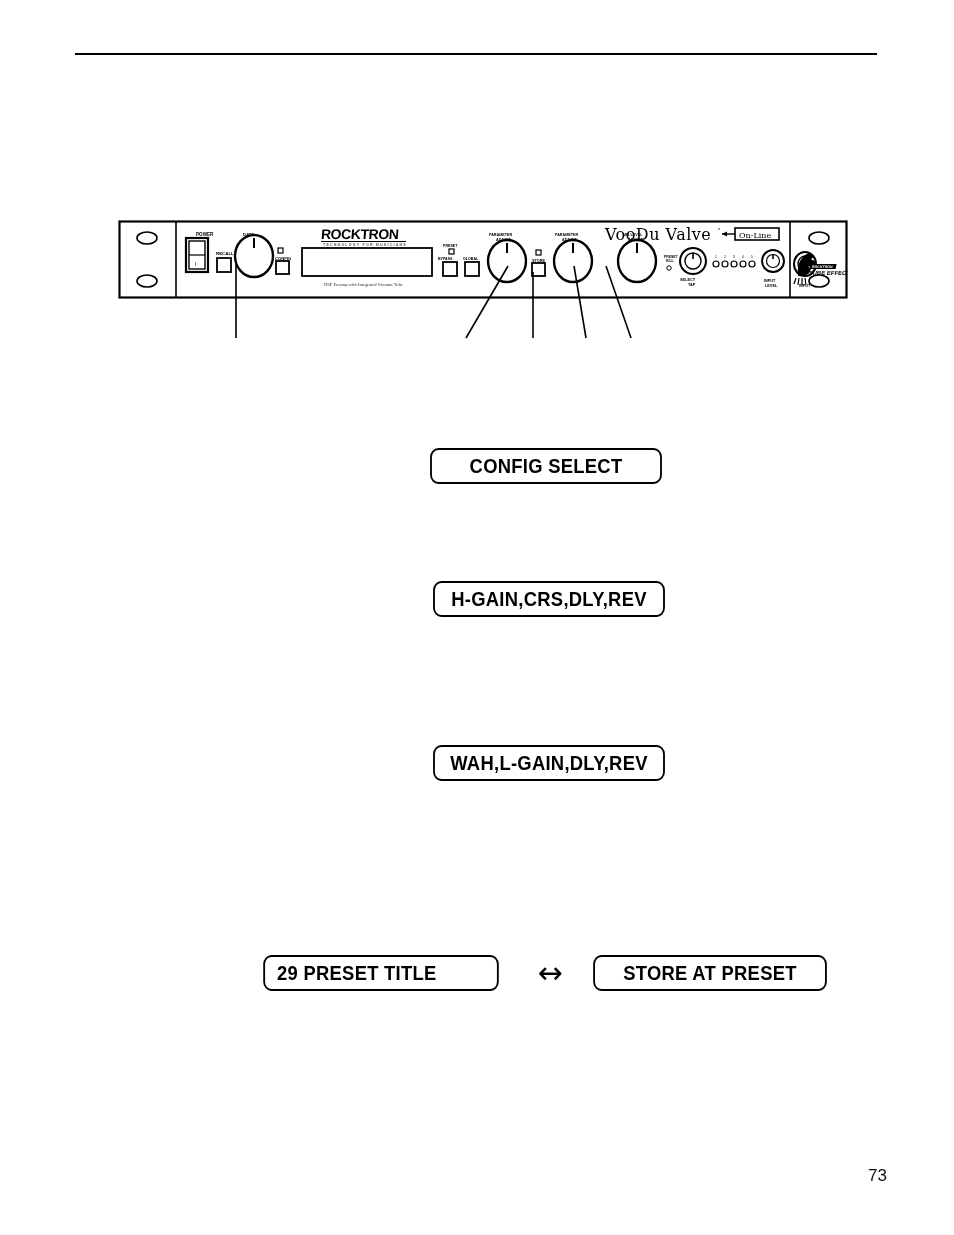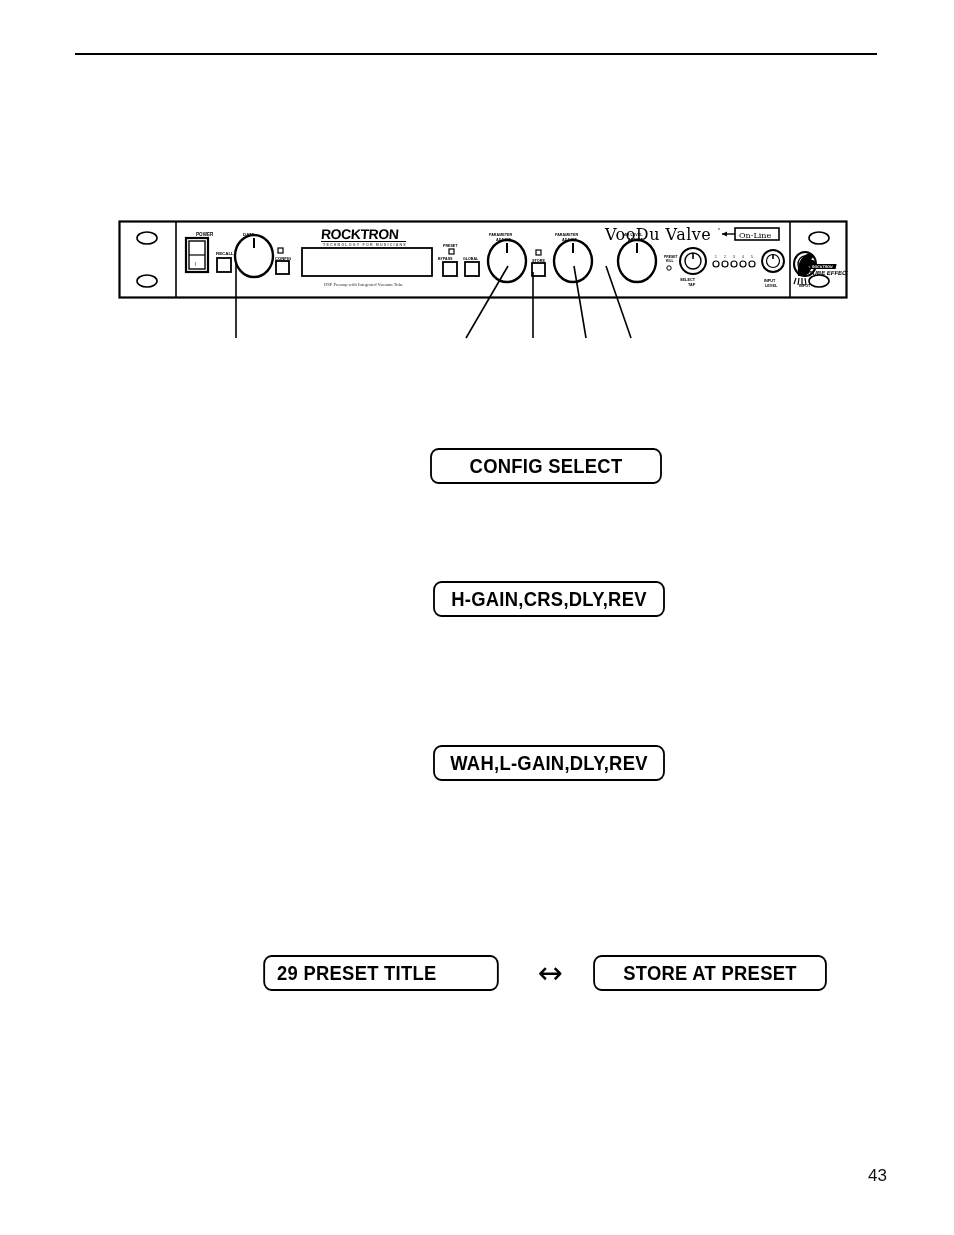--- a/index.html
+++ b/index.html
@@ -236,13 +236,13 @@
 <div class="callout center cb-hgain">H-GAIN,CRS,DLY,REV</div>
 
 <div class="callout center cb-wah">WAH,L-GAIN,DLY,REV</div>
 
 <div class="callout left cb-preset">29 PRESET TITLE</div>
 
 <div class="arrow-swap">↔</div>
 
 <div class="callout center cb-store">STORE AT PRESET</div>
 
-<div class="page-number">43</div>
+<div class="page-number">73</div>
 
 </body></html>

